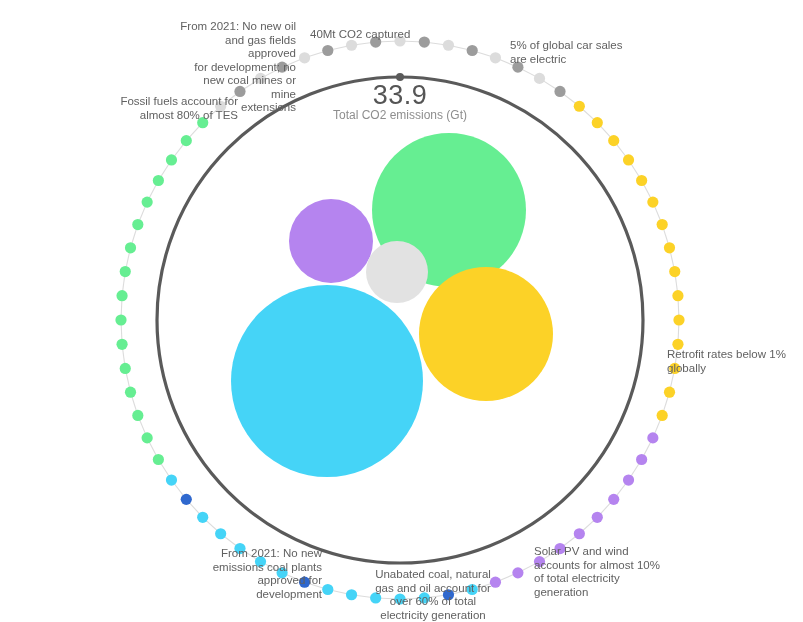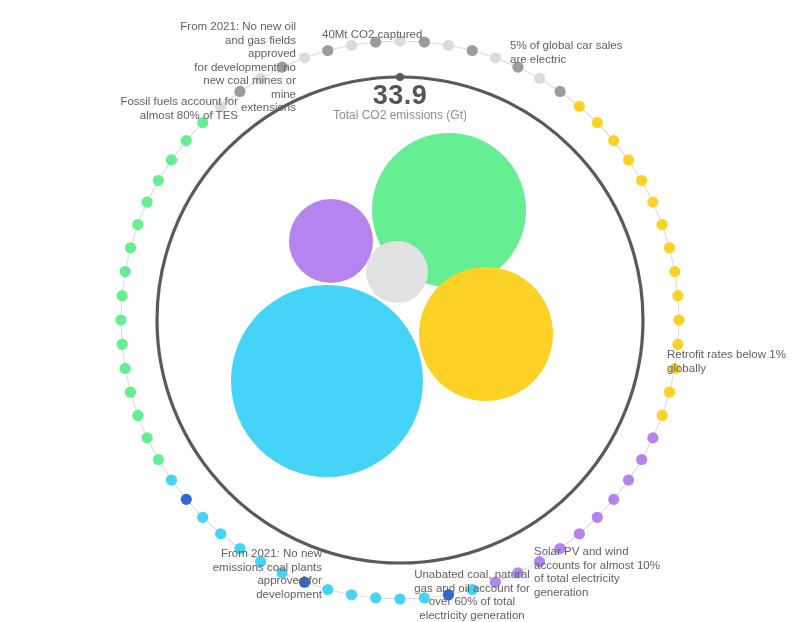--- a/index.html
+++ b/index.html
@@ -25,28 +25,28 @@
   .annotation {
     position: absolute;
     font-family: "Liberation Sans", sans-serif;
     font-size: 11.5px;
     line-height: 13.5px;
     color: #616161;
     white-space: pre-line;
   }
   .an-right { text-align: left; }
   .an-left  { text-align: right; }
-  .an-center { text-align: center; margin-left: 39px; }
+  .an-center { text-align: center; }
 
   .center-value {
     position: absolute;
     width: 240px;
     text-align: center;
     font-size: 27px;
-    font-weight: bold;
+    font-weight: normal;
     color: #555555;
     letter-spacing: 0.5px;
   }
   .center-caption {
     position: absolute;
     width: 300px;
     text-align: center;
     font-size: 12px;
     color: #8e8e8e;
   }
@@ -220,21 +220,21 @@
 
 <div class="center-value" style="left: 280px; top: 80px;">33.9</div>
 <div class="center-caption" style="left: 250px; top: 108px;">Total CO2 emissions (Gt)</div>
 
 <div id="annotation-layer">
     <div class="annotation an-left" style="left: 176px; top: 20px; width: 120px;">From 2021: No new oil
 and gas fields approved
 for development; no
 new coal mines or mine
 extensions</div>
-    <div class="annotation an-right" style="left: 310px; top: 28px; width: 160px; margin-left: 12px;">40Mt CO2 captured</div>
+    <div class="annotation an-right" style="left: 310px; top: 28px; width: 160px;">40Mt CO2 captured</div>
     <div class="annotation an-right" style="left: 510px; top: 39px; width: 160px;">5% of global car sales
 are electric</div>
     <div class="annotation an-left" style="left: 108px; top: 95px; width: 130px;">Fossil fuels account for
 almost 80% of TES</div>
     <div class="annotation an-right" style="left: 667px; top: 348px; width: 140px;">Retrofit rates below 1%
 globally</div>
     <div class="annotation an-right" style="left: 534px; top: 533px; width: 150px; margin-top: 12px;">Solar PV and wind
 accounts for almost 10%
 of total electricity
 generation</div>

